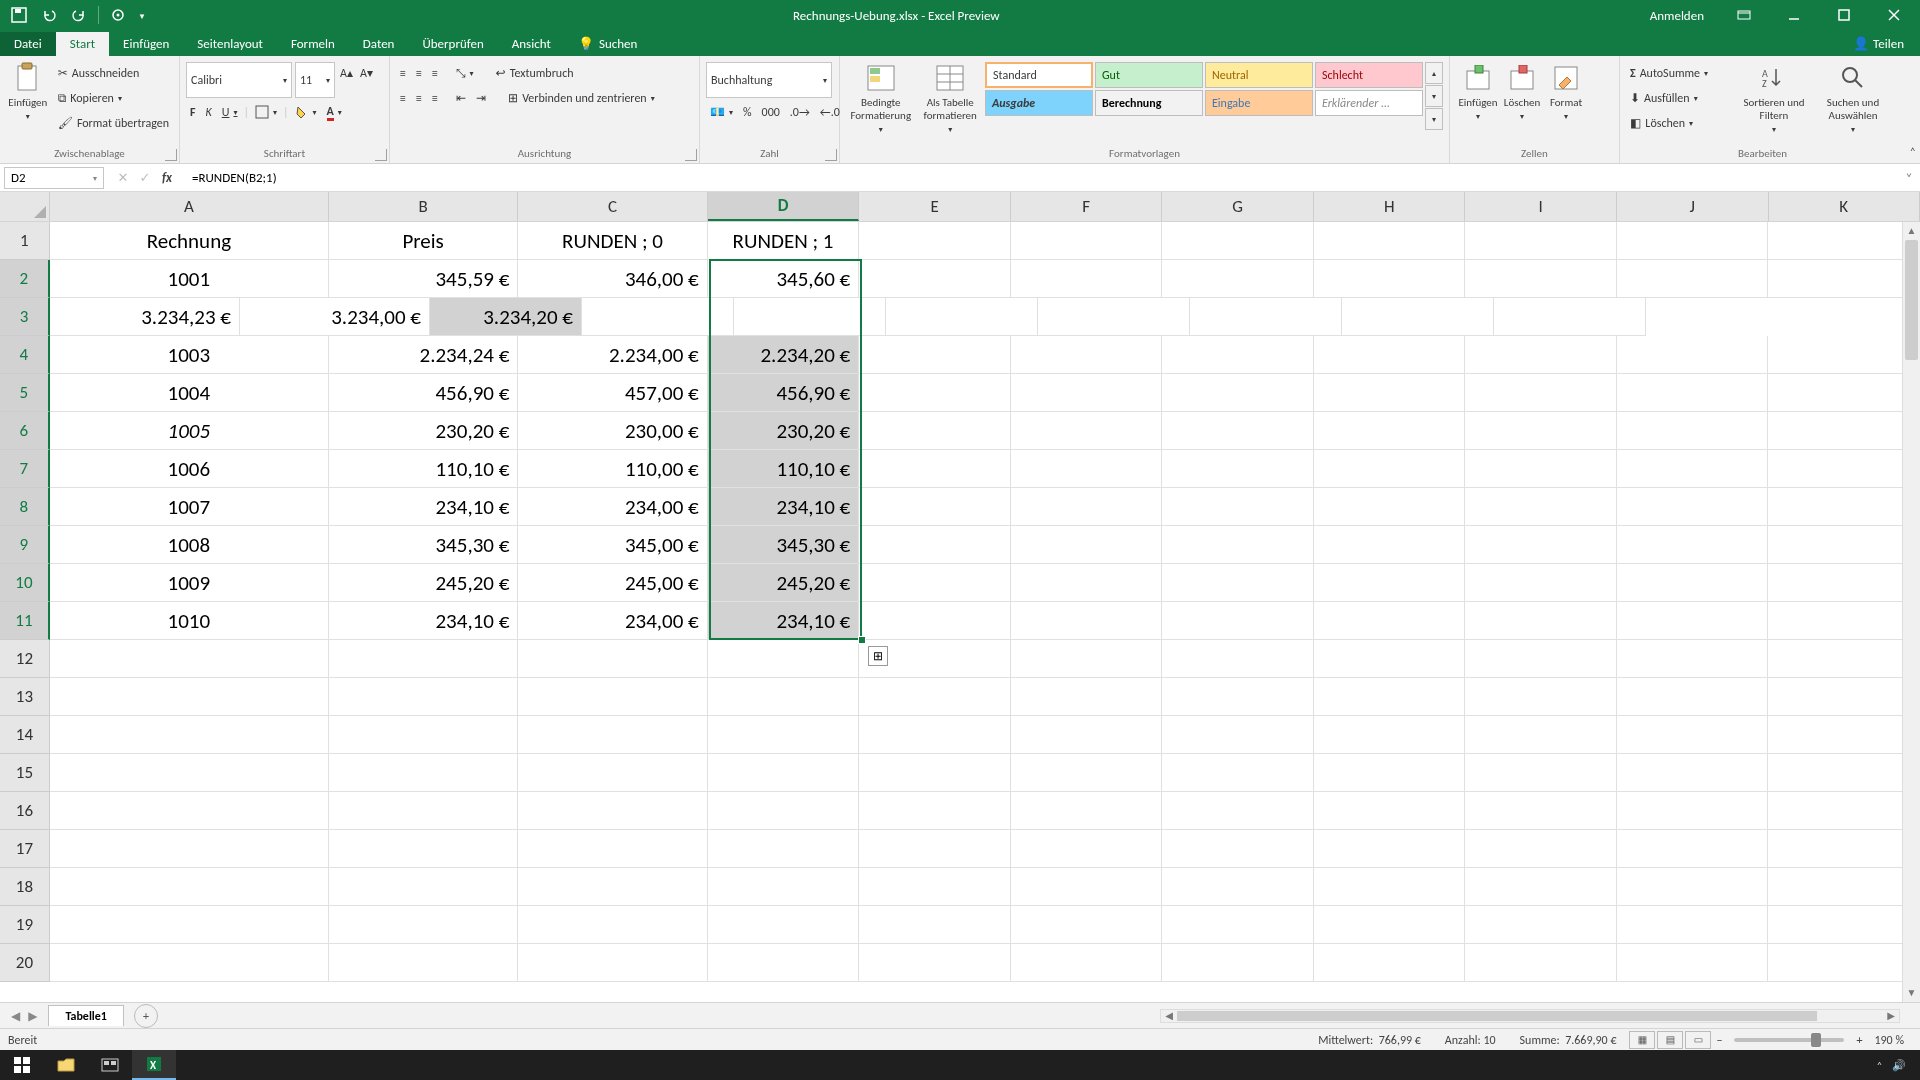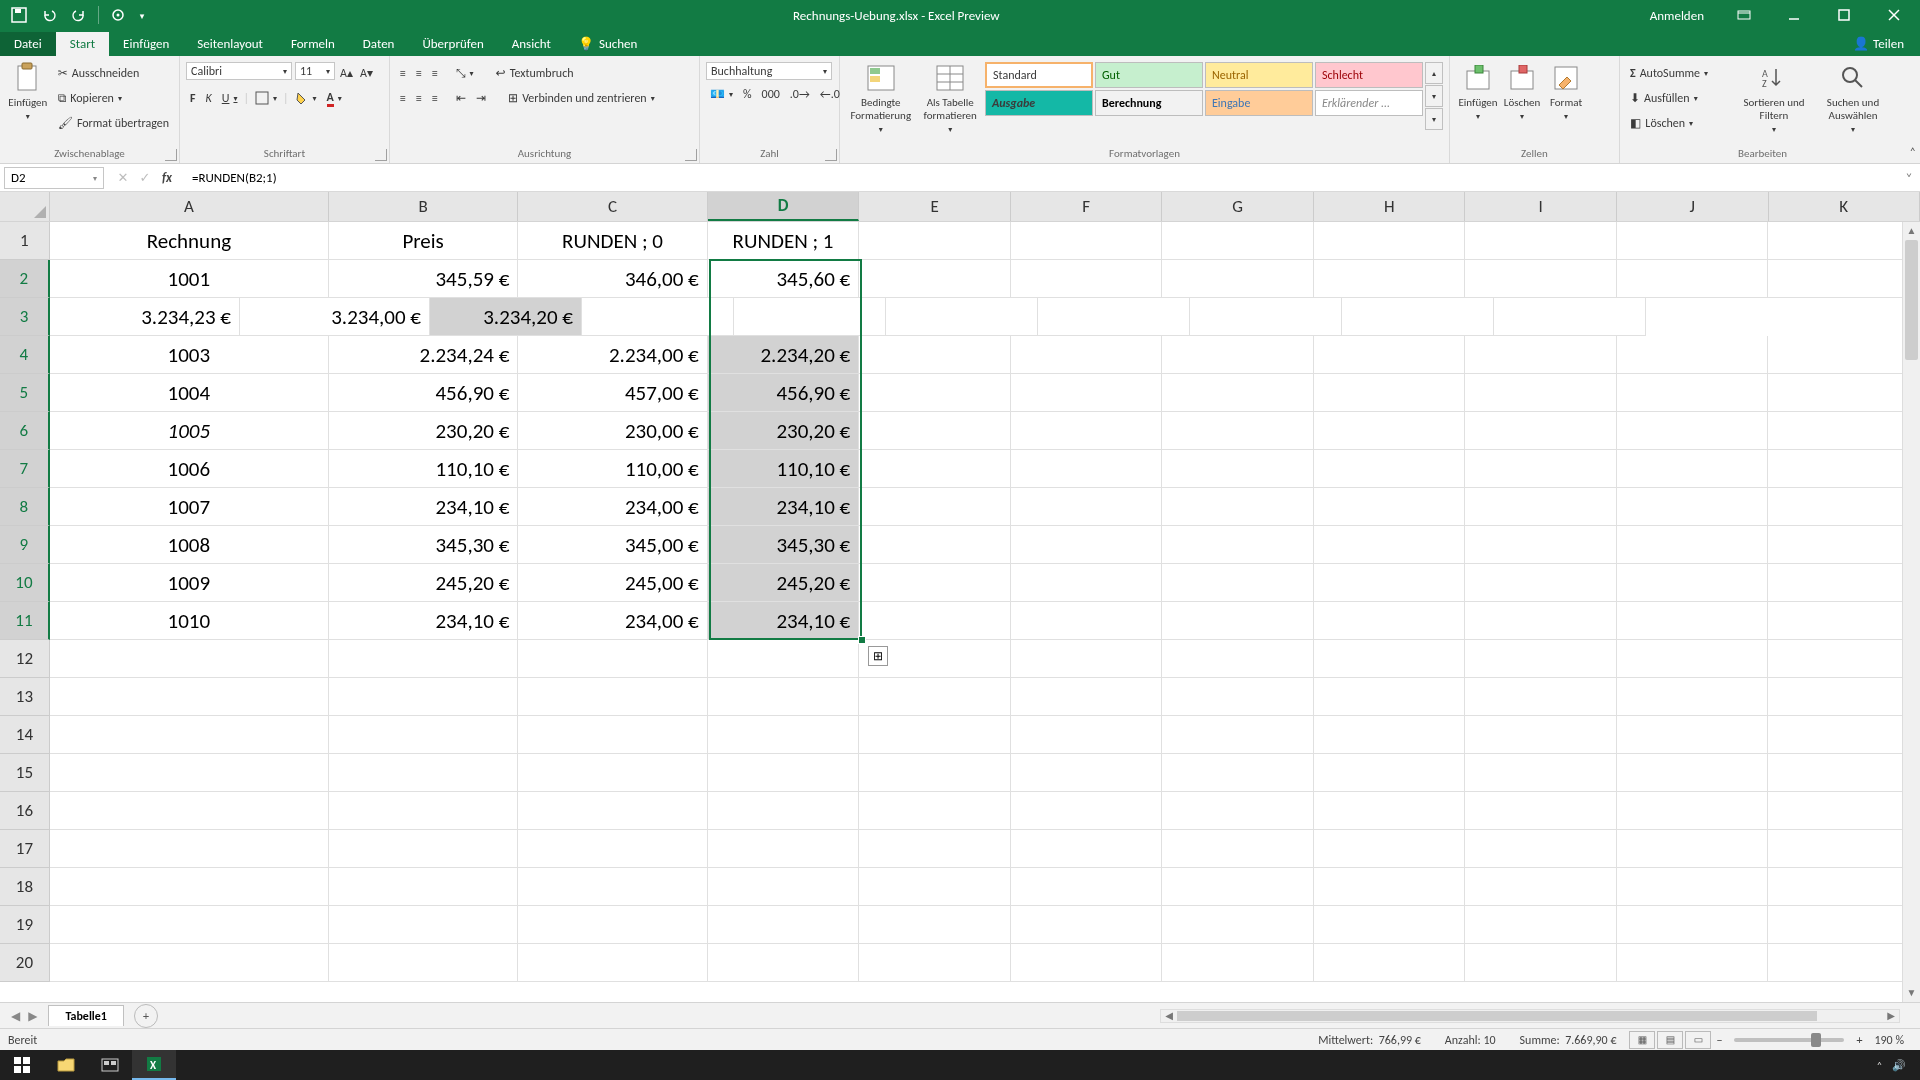--- a/index.html
+++ b/index.html
@@ -25,21 +25,21 @@
 
   
   .ribbon { height: 108px; background: #f2f2f2; border-bottom: 1px solid #d4d4d4; display: flex; font-size: 12px; color: #3b3b3b; position: relative; }
   .rgroup { border-right: 1px solid #d9d9d9; display: flex; flex-direction: column; padding: 2px 6px 0; position: relative; }
   .rgroup .label { text-align: center; font-size: 11px; color: #6f6f6f; padding: 2px 0 3px; }
   .rgroup .body { flex: 1; display: flex; align-items: flex-start; }
   .bigbtn { width: 44px; display: flex; flex-direction: column; align-items: center; cursor: pointer; padding-top: 4px; font-size: 11px; text-align: center; gap: 2px; }
   .bigbtn .bi { width: 32px; height: 32px; display:flex; align-items:center; justify-content:center; }
   .stack { display: flex; flex-direction: column; gap: 3px; padding-top: 4px; }
   .smallbtn { display: flex; align-items: center; gap: 4px; font-size: 12px; cursor: pointer; height: 22px; padding: 0 4px; white-space: nowrap; }
-  .sel { border: 1px solid #c6c6c6; background: #fff; height: 18px; display: inline-flex; align-items: center; padding: 0 4px; font-size: 12px; }
+  .sel { border: 1px solid #c6c6c6; background: #fff; height: 36px; display: inline-flex; align-items: center; padding: 0 4px; font-size: 12px; }
   .launcher { position: absolute; right: 2px; bottom: 2px; width: 12px; height: 12px; border: 1px solid #a0a0a0; border-top: none; border-left: none; cursor: pointer; }
 
   .style-cell { width: 108px; height: 26px; border: 1px solid #bdbdbd; display: flex; align-items: center; padding: 0 6px; font-size: 12px; cursor: pointer; background:#fff;}
 
   .collapse-btn { position: absolute; right: 4px; bottom: 4px; cursor: pointer; color:#555; font-size:12px;}
 
   
   .fbar { height: 28px; border-bottom: 1px solid #d9d9d9; display: flex; align-items: center; font-size: 13px; }
   .namebox { width: 100px; height: 22px; border: 1px solid #c6c6c6; margin-left: 4px; background: #fff; display: flex; align-items: center; padding: 0 6px; }
   .fbtns { display: flex; align-items: center; gap: 4px; padding: 0 10px; color: #bdbdbd; }
@@ -352,21 +352,21 @@
               <span>Gut</span>
             </div>
           <div class="style-cell" style="background:#ffeb9c;color:#9c6500;">
               <span>Neutral</span>
             </div>
           <div class="style-cell" style="background:#ffc7ce;color:#9c0006;">
               <span>Schlecht</span>
             </div>
         </div>
         <div style="display:flex;gap:2px;margin-top:2px;">
-          <div class="style-cell" style="background:#14b8a6;font-weight:bold;font-style:italic;">
+          <div class="style-cell" style="background:#7dd3fc;font-weight:bold;font-style:italic;">
               <span>Ausgabe</span>
             </div>
           <div class="style-cell" style="background:#f2f2f2;color:#000000;font-weight:bold;">
               <span>Berechnung</span>
             </div>
           <div class="style-cell" style="background:#ffcc99;color:#3f76b5;">
               <span>Eingabe</span>
             </div>
           <div class="style-cell" style="color:#888;font-style:italic;">
               <span>Erklärender ...</span>

